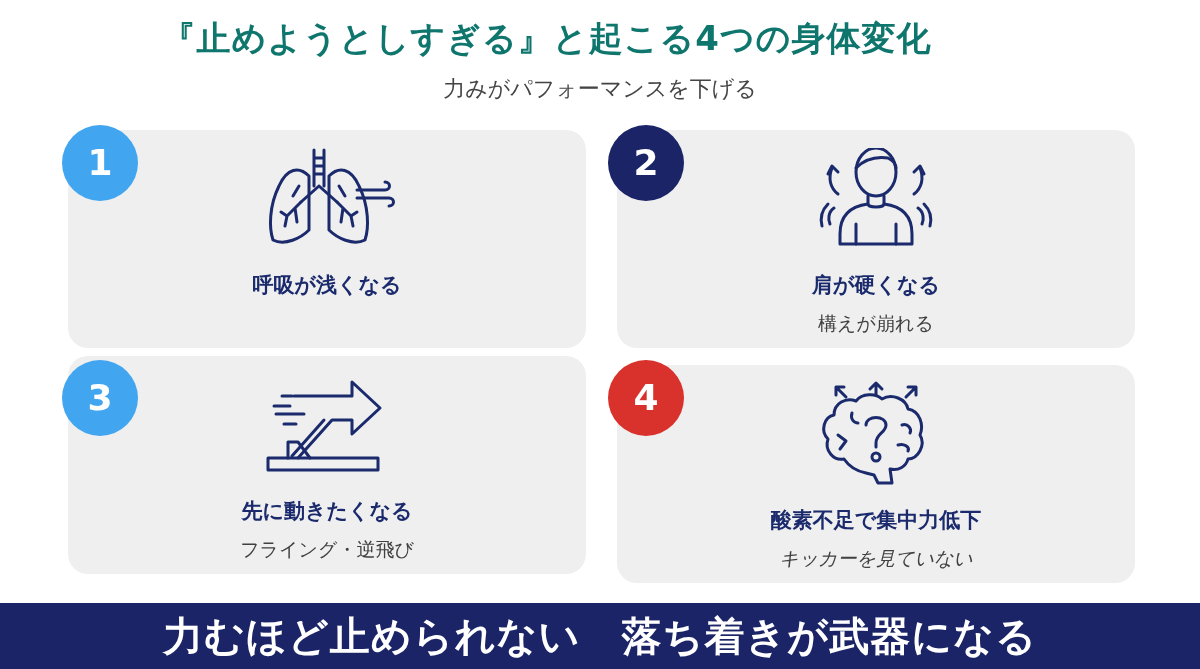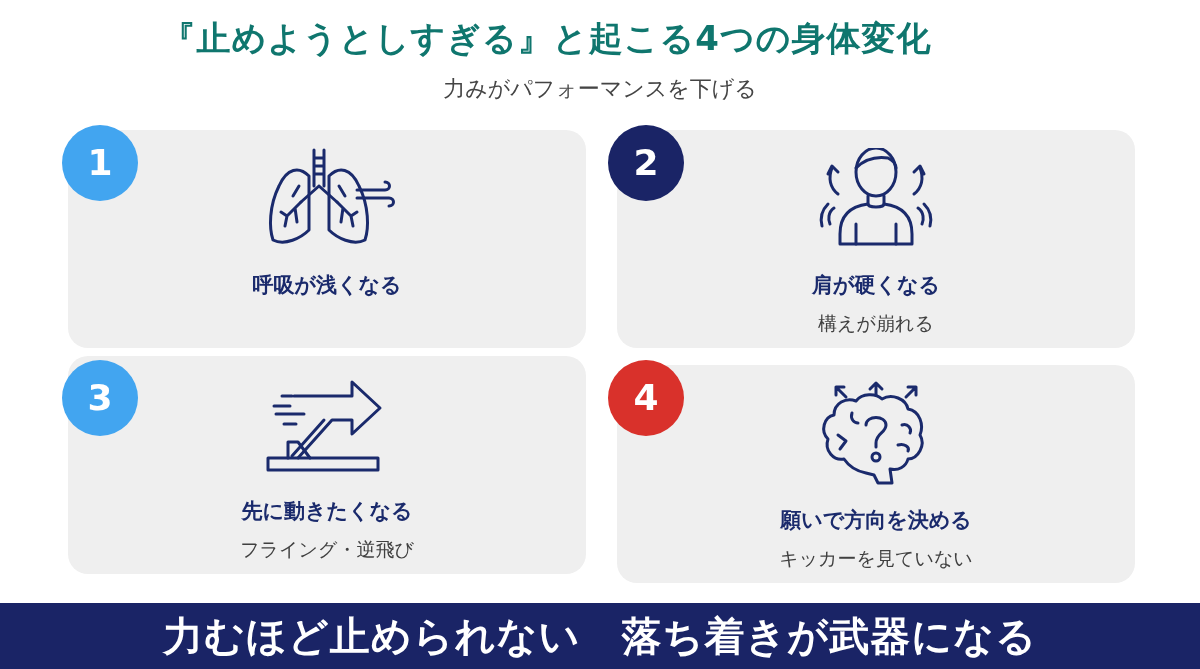--- a/index.html
+++ b/index.html
@@ -98,18 +98,18 @@
     <svg width="120" height="110" viewBox="0 0 120 110" fill="none" stroke="#1a2a6c" stroke-width="3" stroke-linecap="round" stroke-linejoin="round">
       <path d="M60 4 V16 M54 10 L60 4 L66 10"></path>
       <path d="M20 8 L30 18 M20 8 H28 M20 8 V16"></path>
       <path d="M100 8 L90 18 M100 8 H92 M100 8 V16"></path>
       <path d="M50 94 C40 92 32 86 28 80 C18 82 8 72 12 60 C4 52 8 38 18 36 C18 24 30 18 40 22 C46 14 60 14 66 20 C76 14 90 20 92 30 C104 32 108 46 104 56 C110 66 102 80 92 80 C90 88 82 92 74 90 L76 104 L62 104 L58 96 Z"></path>
       <path d="M50 46 C50 36 70 36 70 46 C70 54 60 54 60 64 V68"></path>
       <circle cx="60" cy="78" r="4"></circle>
       <path d="M22 56 L30 62 M24 70 L30 62 M86 46 C92 44 96 50 94 54 M82 66 C88 64 94 68 92 72 M36 34 C34 40 38 44 42 44"></path>
     </svg>
   </div>
-  <div class="card-title" style="top:135px;">願いで方向を決める</div>
-  <div class="card-sub" style="top:179px;">キッカーを見ていない</div>
+  <div class="card-title" style="top:135px;">酸素不足で集中力低下</div>
+  <div class="card-sub" style="top:179px;font-style:italic;">キッカーを見ていない</div>
 </div>
 <div class="badge" style="left:608px; top:360px; background:#d9312b;">4</div>
 
 <div class="banner">力むほど止められない　落ち着きが武器になる</div>
 
 </body></html>

